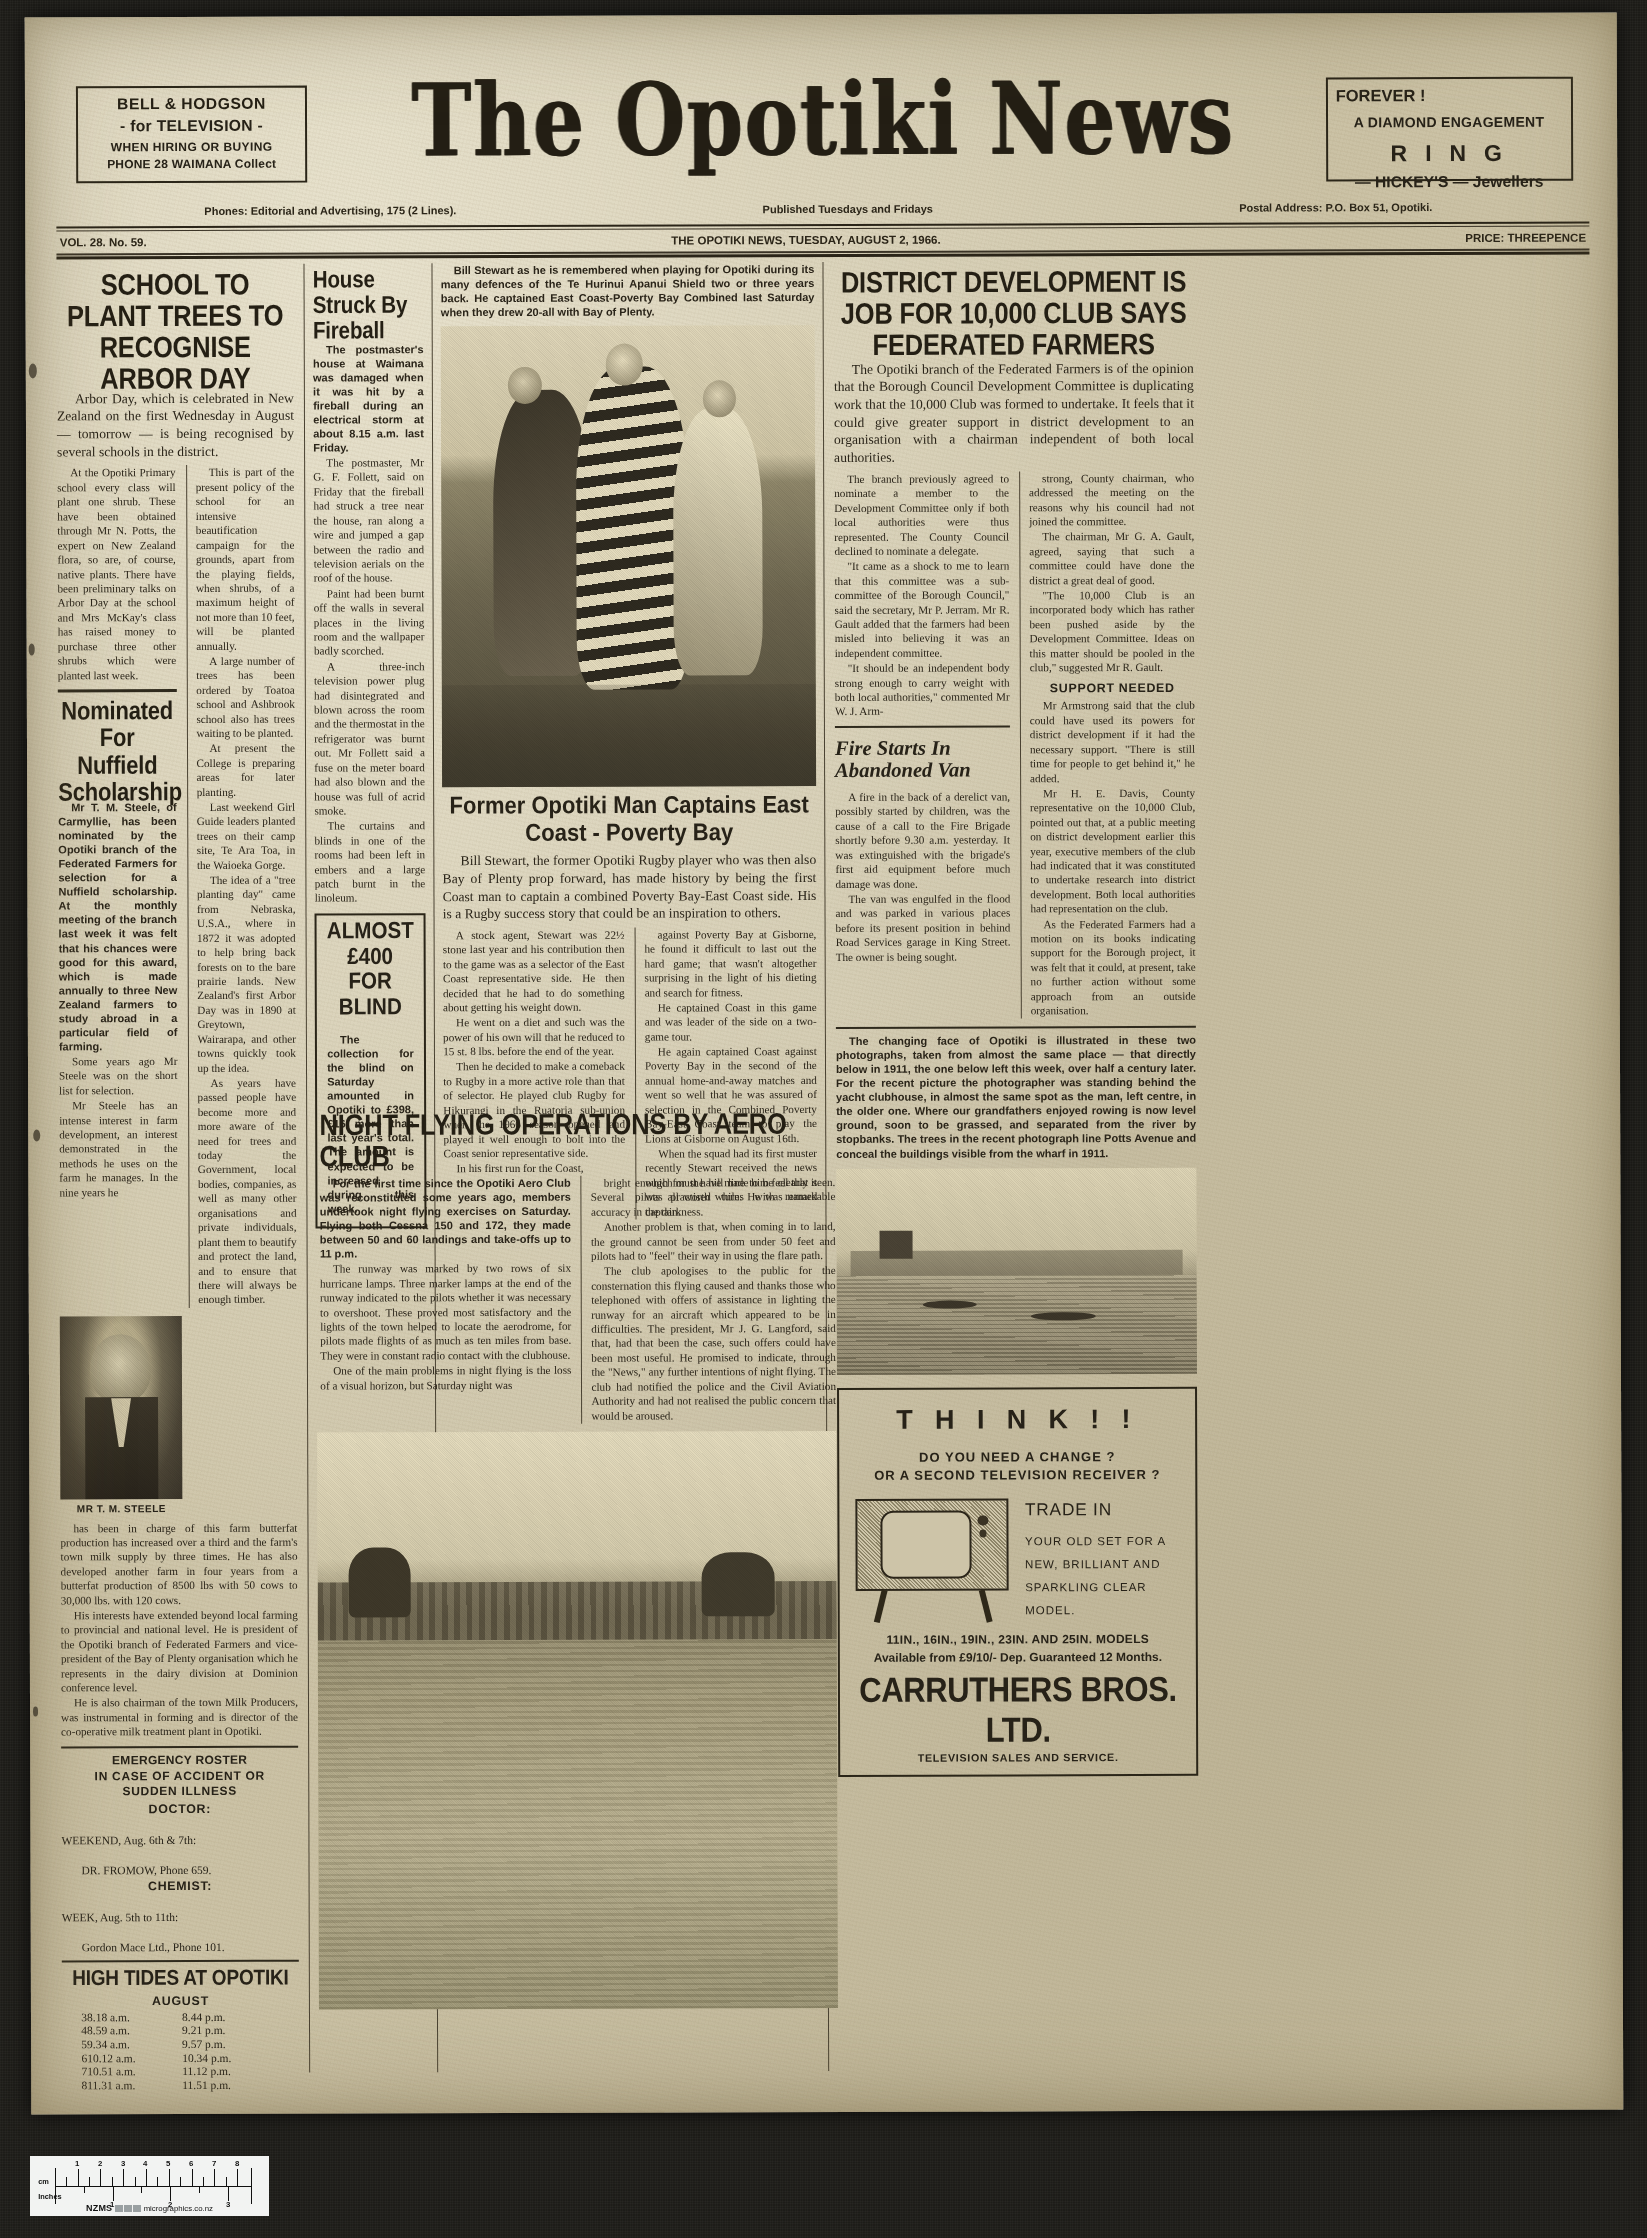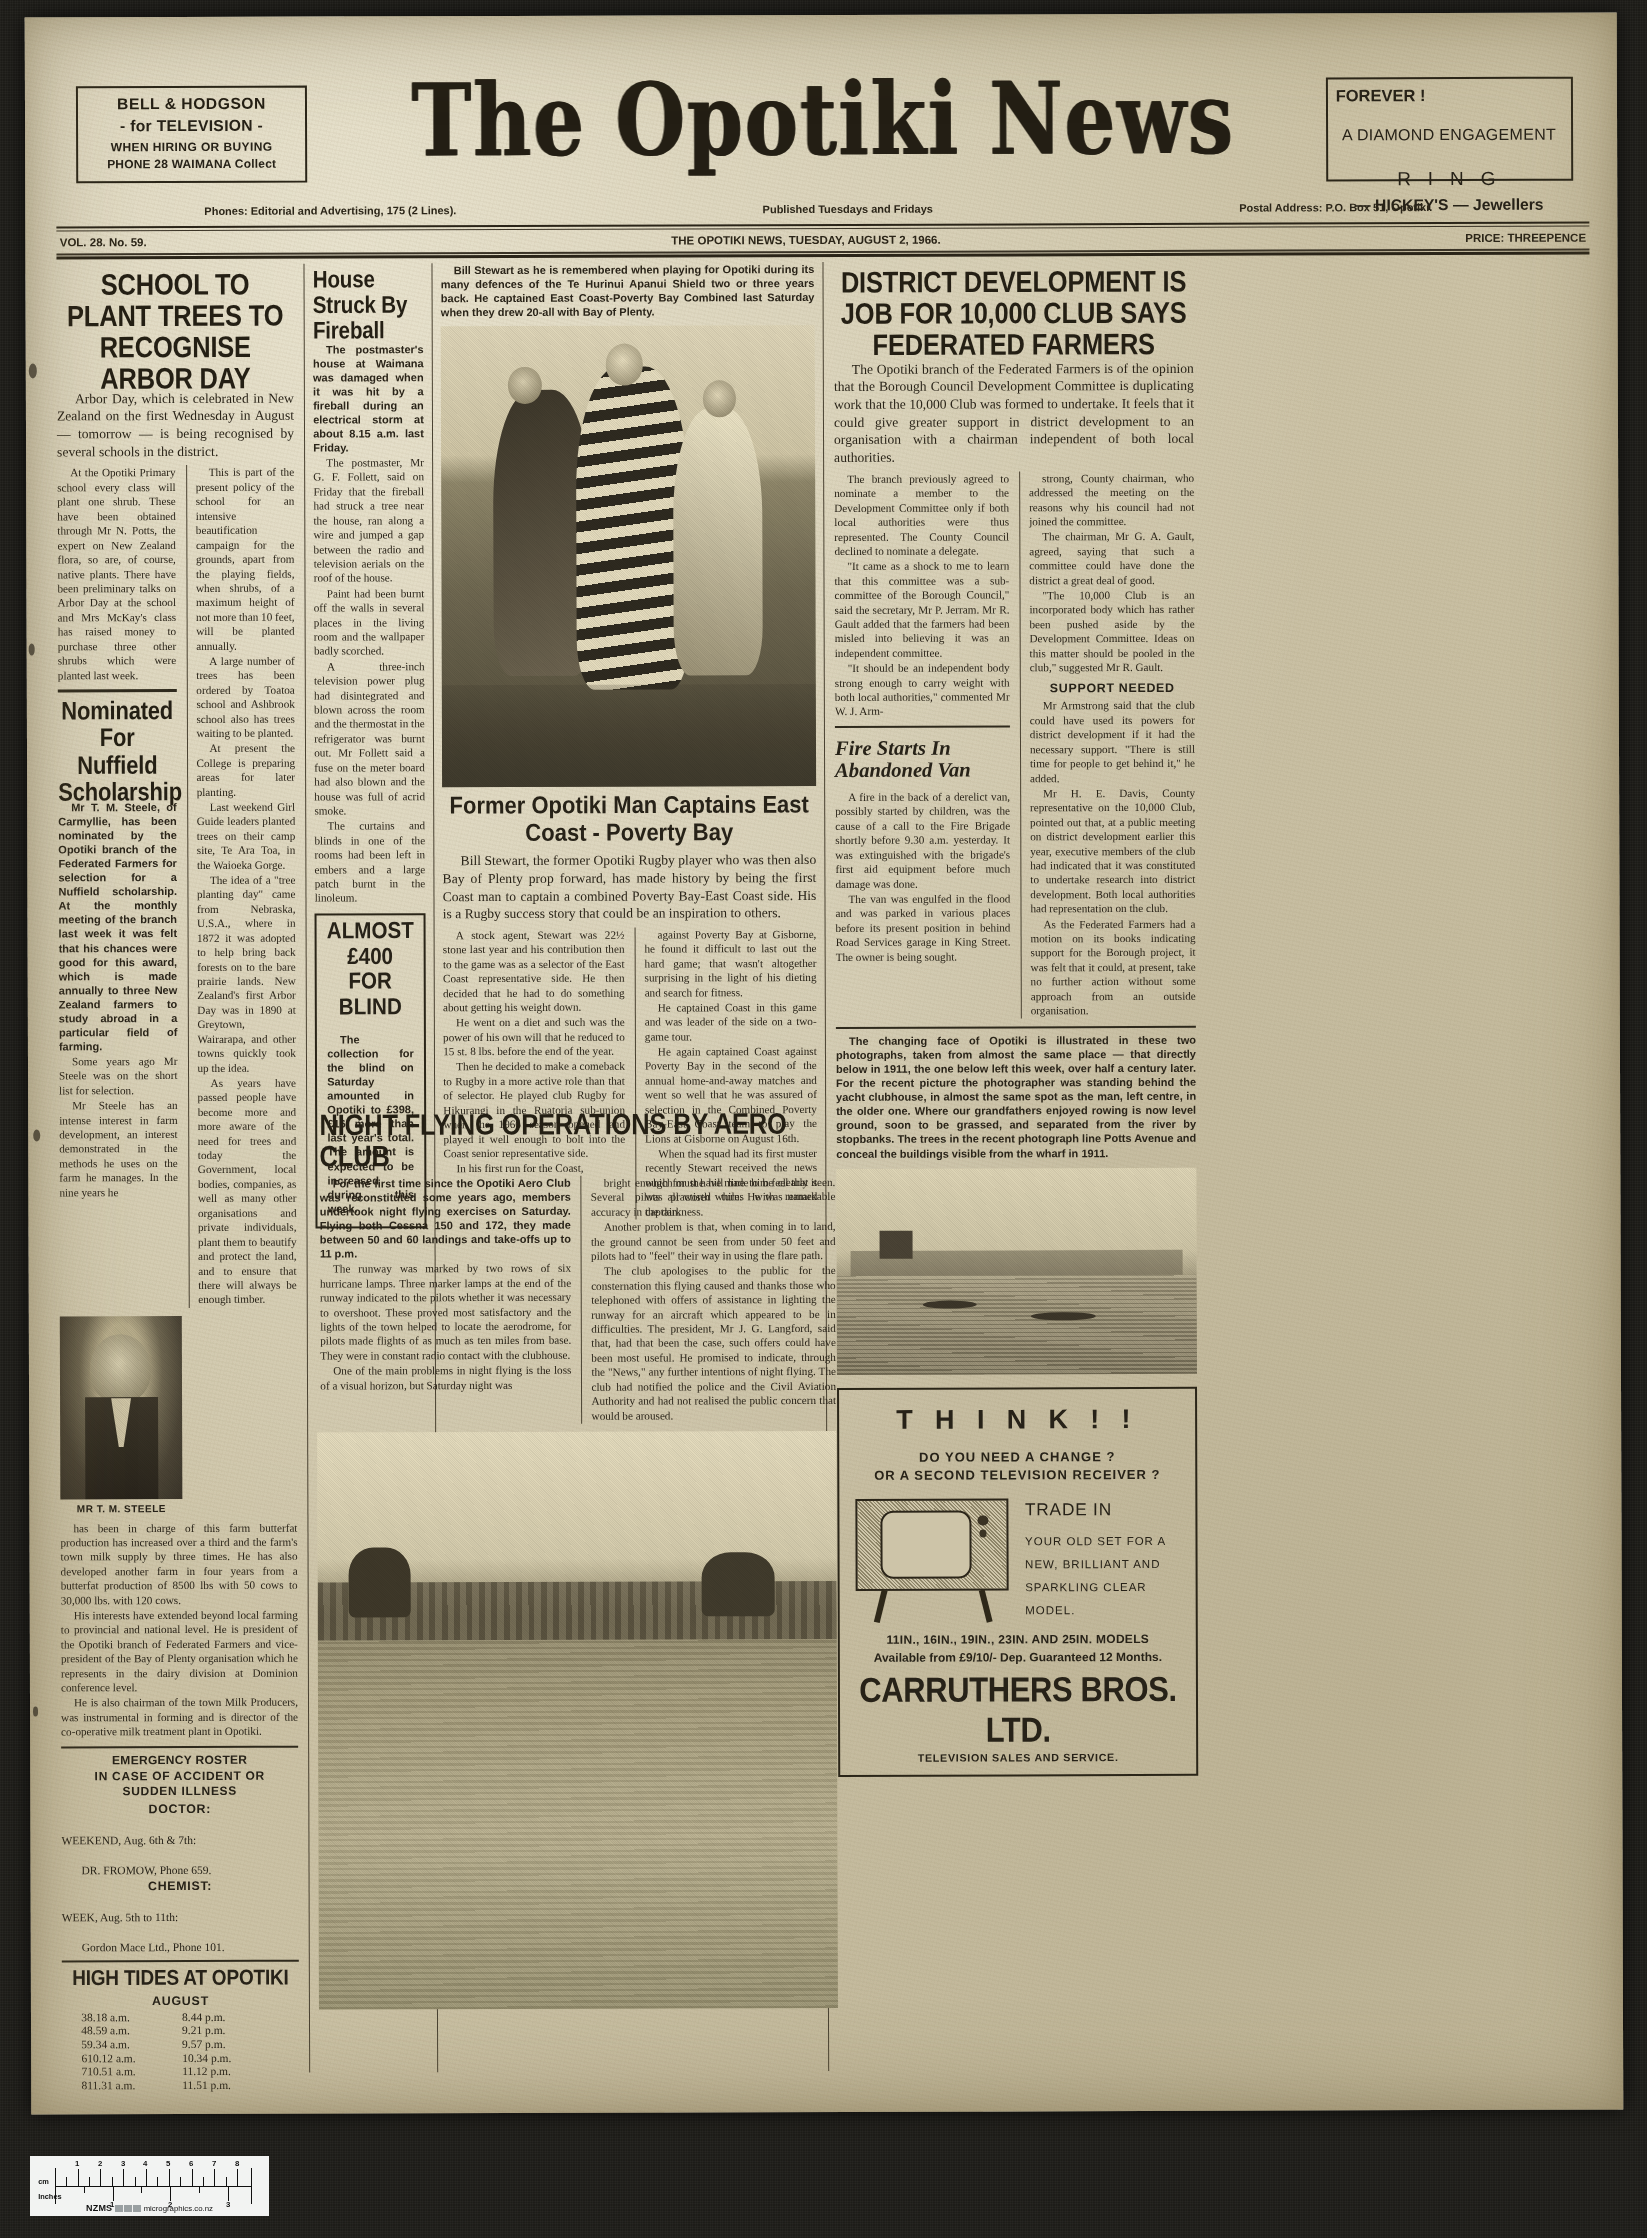--- a/index.html
+++ b/index.html
@@ -55,22 +55,22 @@
     position:absolute;border:2.5px solid #2a2518;padding:6.6px 8.2px 5px;
     text-align:center;
   }
   #ad-left{left:20px; top:23px; width:231px; height:97px;}
   #ad-right{right:16.5px; top:18px; width:247px; height:104px;}
   .adl1{font-family:"Liberation Sans",sans-serif;font-weight:bold;font-size:15.7px;letter-spacing:0.5px;color:#241f14;}
   .adl2{font-family:"Liberation Sans",sans-serif;font-weight:bold;font-size:15.7px;margin-top:4.1px;letter-spacing:0.3px;}
   .adl3{font-family:"Liberation Sans",sans-serif;font-weight:bold;font-size:12px;margin-top:5px;letter-spacing:0.4px;}
   .adl4{font-family:"Liberation Sans",sans-serif;font-weight:bold;font-size:12px;margin-top:3.3px;letter-spacing:0.2px;}
   #ad-right .r1{font-family:"Liberation Sans",sans-serif;font-weight:bold;font-size:16.5px;text-align:left;}
-  #ad-right .r2{font-family:"Liberation Sans",sans-serif;font-weight:normal;font-size:16px;letter-spacing:0.3px;margin-top:21px;}
-  #ad-right .r3{font-family:"Liberation Sans",sans-serif;font-weight:normal;font-size:19px;letter-spacing:5.8px;margin-top:24px;}
+  #ad-right .r2{font-family:"Liberation Sans",sans-serif;font-weight:bold;font-size:14px;letter-spacing:0.3px;margin-top:9px;}
+  #ad-right .r3{font-family:"Liberation Sans",sans-serif;font-weight:bold;font-size:23px;letter-spacing:5.8px;margin-top:10px;}
   #ad-right .r4{font-family:"Liberation Sans",sans-serif;font-weight:bold;font-size:15.7px;margin-top:6.6px;}
 
   .title{
     position:absolute;left:0;right:0;top:15px;text-align:center;
     font-family:"Liberation Serif", serif;
     font-weight:bold; font-size:86px; line-height:1.02;
     letter-spacing:0.8px;
     color:#231e14;
     font-style:normal;
   }

